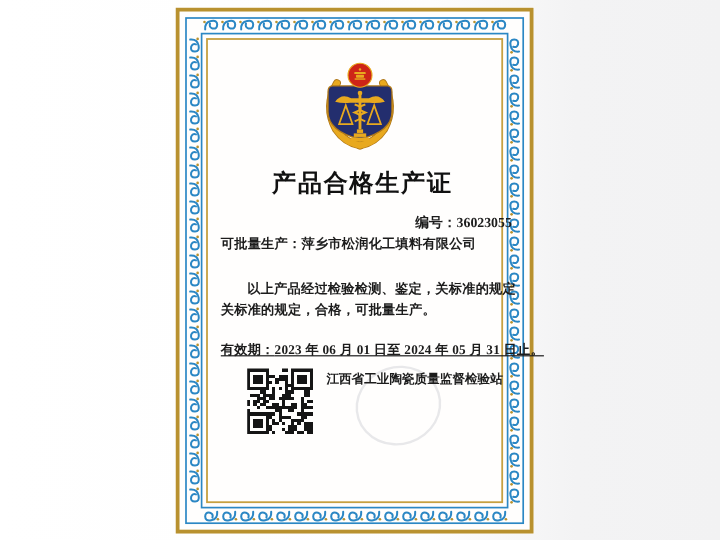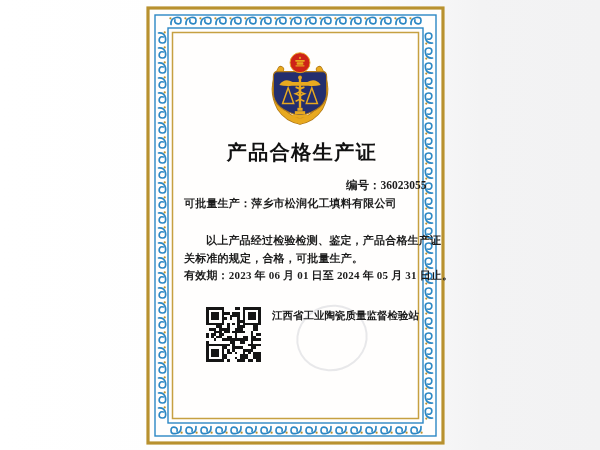--- a/index.html
+++ b/index.html
@@ -35,21 +35,21 @@
   .serial{
     position:absolute;left:184px;top:172px;font-size:11.5px;font-weight:700;color:var(--ink);
     white-space:nowrap;
     margin-left:16px;
   }
   .bodyline{
     position:absolute;left:38px;width:240px;font-size:11px;font-weight:700;
     color:var(--ink);white-space:nowrap;letter-spacing:0.2px;
   }
   .bodyline .lbl{font-weight:700;}
-  .l1{top:190px;} .l2{top:208px;} .l3{top:227px;text-indent:22px;} .l4{top:245px;font-family:Liberation Mono, monospace;} .l5{top:262px;}
+  .l1{top:190px;} .l2{top:208px;} .l3{top:227px;text-indent:22px;} .l4{top:245px;font-family:Liberation Mono, monospace;} .l5{top:278px;text-decoration:underline;}
   .qr{position:absolute;left:60px;top:301px;width:55px;height:55px;}
   .issuer{
     position:absolute;left:126px;top:303px;width:162px;text-align:left;
     font-size:10.5px;font-weight:700;color:var(--ink);white-space:nowrap;
   }
   .issue-date{
     position:absolute;left:126px;top:337px;width:162px;text-align:center;
     font-size:11px;font-weight:700;color:var(--ink);white-space:nowrap;
   }
   .stamp-ghost{
@@ -439,21 +439,21 @@
       <rect class="em-gold" x="46.5" y="82" width="7" height="4"></rect>
       <rect class="em-gold" x="43" y="86.5" width="14" height="4"></rect>
       <rect class="em-gold" x="39.5" y="91" width="21" height="4.5" rx="1"></rect>
     </svg>
 
     <div class="cert-title">产品合格生产证</div>
 
     <div class="serial"><span>编号：</span><span>36023055</span></div>
 
     <div class="bodyline l1"><span class="lbl">可批量生产：</span><span>萍乡市松润化工填料有限公司</span></div>
-    <div class="bodyline l3">以上产品经过检验检测、鉴定，产品合格生产证</div>
+    <div class="bodyline l3">以上产品经过检验检测、鉴定，关标准的规定</div>
     <div class="bodyline l4">关标准的规定，合格，可批量生产。</div>
     <div class="bodyline l5"><span class="lbl">有效期：</span><span>2023 年 06 月 01 日至 2024 年 05 月 31 日止。</span></div>
 
     <div class="stamp-ghost"></div>
 
     <svg class="qr" id="qr" viewBox="0 0 21 21" shape-rendering="crispEdges">
         <rect x="0" y="0" width="1" height="1" fill="#151515"></rect>
         <rect x="1" y="0" width="1" height="1" fill="#151515"></rect>
         <rect x="2" y="0" width="1" height="1" fill="#151515"></rect>
         <rect x="3" y="0" width="1" height="1" fill="#151515"></rect>

